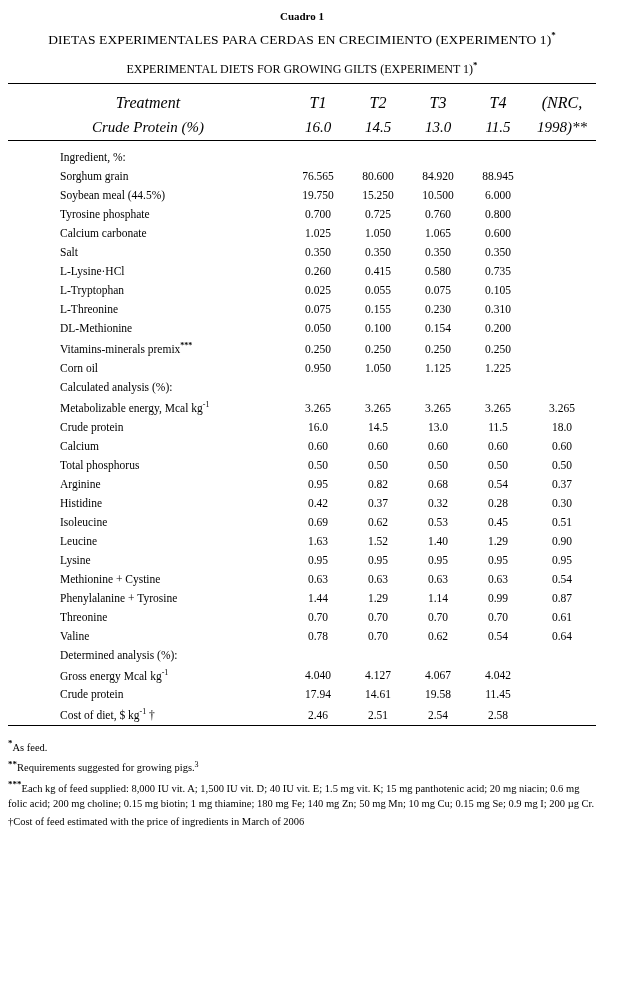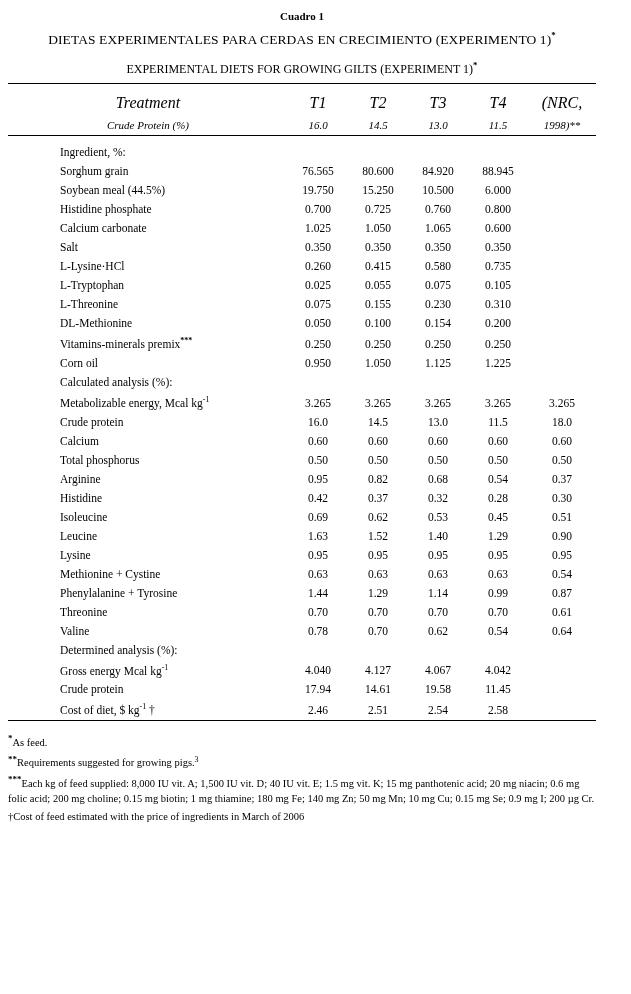--- a/index.html
+++ b/index.html
@@ -75,21 +75,21 @@
   .hdr-row td {
     font-style: italic;
     text-align: center;
     font-size: 16px;
     padding-top: 6px;
     padding-bottom: 0;
   }
   .hdr-row2 td {
     font-style: italic;
     text-align: center;
-    font-size: 11px;
+    font-size: 15px;
     padding-top: 1px;
     padding-bottom: 6px;
   }
   .label {
     text-align: left;
     padding-left: 52px !important;
     white-space: nowrap;
   }
   .label-hdr {
     text-align: center;
@@ -186,21 +186,21 @@
         </tr>
         <tr>
           <td class="label">Soybean meal (44.5%)</td>
           <td class="num">19.750</td>
           <td class="num">15.250</td>
           <td class="num">10.500</td>
           <td class="num">6.000</td>
           <td class="nrc"></td>
         </tr>
         <tr>
-          <td class="label">Histidine phosphate</td>
+          <td class="label">Tyrosine phosphate</td>
           <td class="num">0.700</td>
           <td class="num">0.725</td>
           <td class="num">0.760</td>
           <td class="num">0.800</td>
           <td class="nrc"></td>
         </tr>
         <tr>
           <td class="label">Calcium carbonate</td>
           <td class="num">1.025</td>
           <td class="num">1.050</td>

